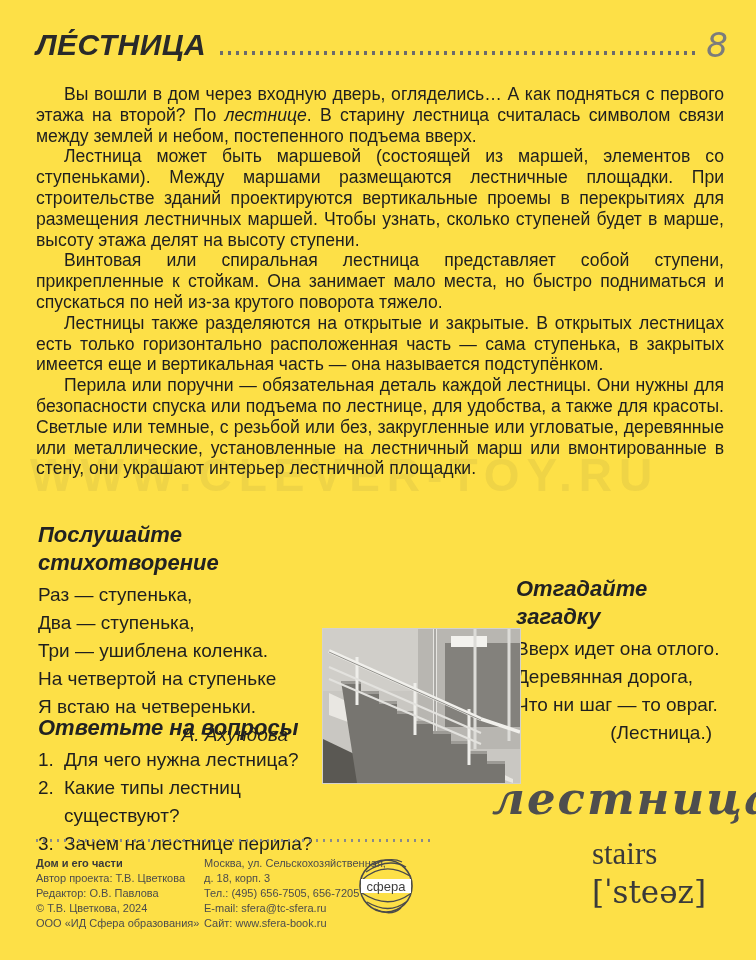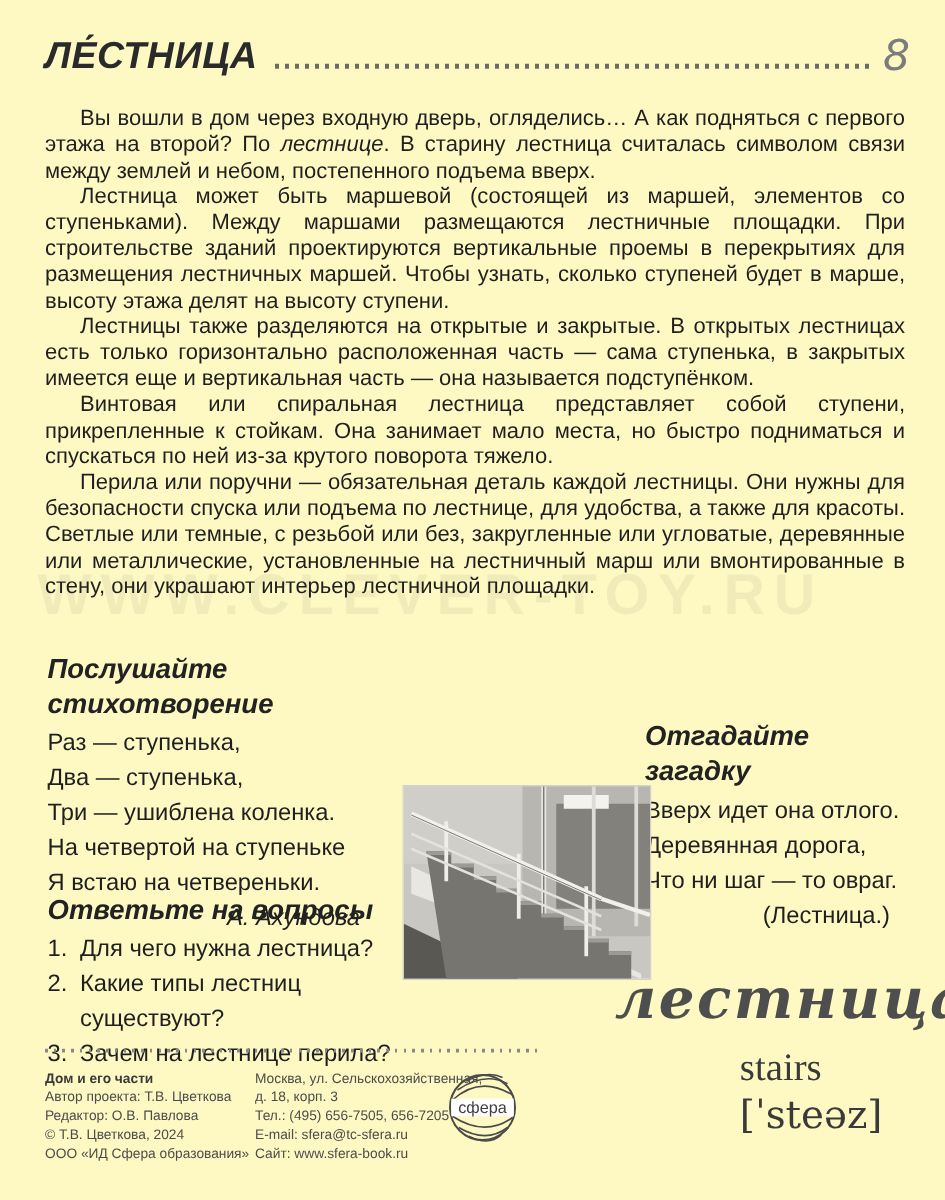--- a/index.html
+++ b/index.html
@@ -1,19 +1,19 @@
 <!DOCTYPE html>
 <html lang="ru"><head>
 <meta charset="utf-8">
 <style>
   html,body{margin:0;padding:0;background:#e8e8e8;}
   .page{
     position:relative;
     width:756px;height:960px;
-    background:#fef9c3;
+    background:#fde047;
     margin:0 auto;
     overflow:hidden;
     font-family:"Liberation Sans",sans-serif;
     color:#1f1f1f;
   }
   
   .title-row{
     position:absolute;top:30px;left:36px;right:28px;
     display:flex;align-items:flex-end;
   }
@@ -97,22 +97,22 @@
     <span class="page-title">ЛЕ́СТНИЦА</span>
     <span class="title-leader"></span>
     <span class="page-number">8</span>
   </div>
 
   <div class="watermark">WWW.CLEVER-TOY.RU</div>
 
   <div class="article">
     <p><span>Вы вошли в дом через входную дверь, огляделись… А как подняться с первого этажа на второй? По </span><em>лестнице</em><span>. В старину лестница считалась символом связи между землей и небом, постепенного подъема вверх.</span></p>
     <p>Лестница может быть маршевой (состоящей из маршей, элементов со ступеньками). Между маршами размещаются лестничные площадки.  При строительстве зданий проектируются вертикальные проемы в перекрытиях для размещения лестничных маршей.  Чтобы узнать, сколько ступеней будет в марше, высоту этажа делят на высоту ступени.</p>
+    <p>Винтовая или спиральная лестница представляет собой ступени, прикрепленные к стойкам. Она занимает мало места, но быстро подниматься и спускаться по ней из-за крутого поворота тяжело.</p>
     <p>Лестницы также разделяются на открытые и закрытые. В открытых лестницах есть только горизонтально расположенная часть — сама ступенька, в закрытых имеется еще и вертикальная часть — она называется подступёнком.</p>
-    <p>Винтовая или спиральная лестница представляет собой ступени, прикрепленные к стойкам. Она занимает мало места, но быстро подниматься и спускаться по ней из-за крутого поворота тяжело.</p>
     <p>Перила или поручни — обязательная деталь каждой лестницы. Они нужны для безопасности спуска или подъема по лестнице, для удобства, а также для красоты. Светлые или темные, с резьбой или без, закругленные или угловатые, деревянные или металлические, установленные на лестничный марш или вмонтированные в стену, они украшают интерьер лестничной площадки.</p>
   </div>
 
   <div class="poem">
     <div class="sec-heading">Послушайте стихотворение</div>
     <div>Раз — ступенька,</div>
     <div>Два — ступенька,</div>
     <div>Три — ушиблена коленка.</div>
     <div>На четвертой на ступеньке</div>
     <div>Я встаю на четвереньки.</div>

